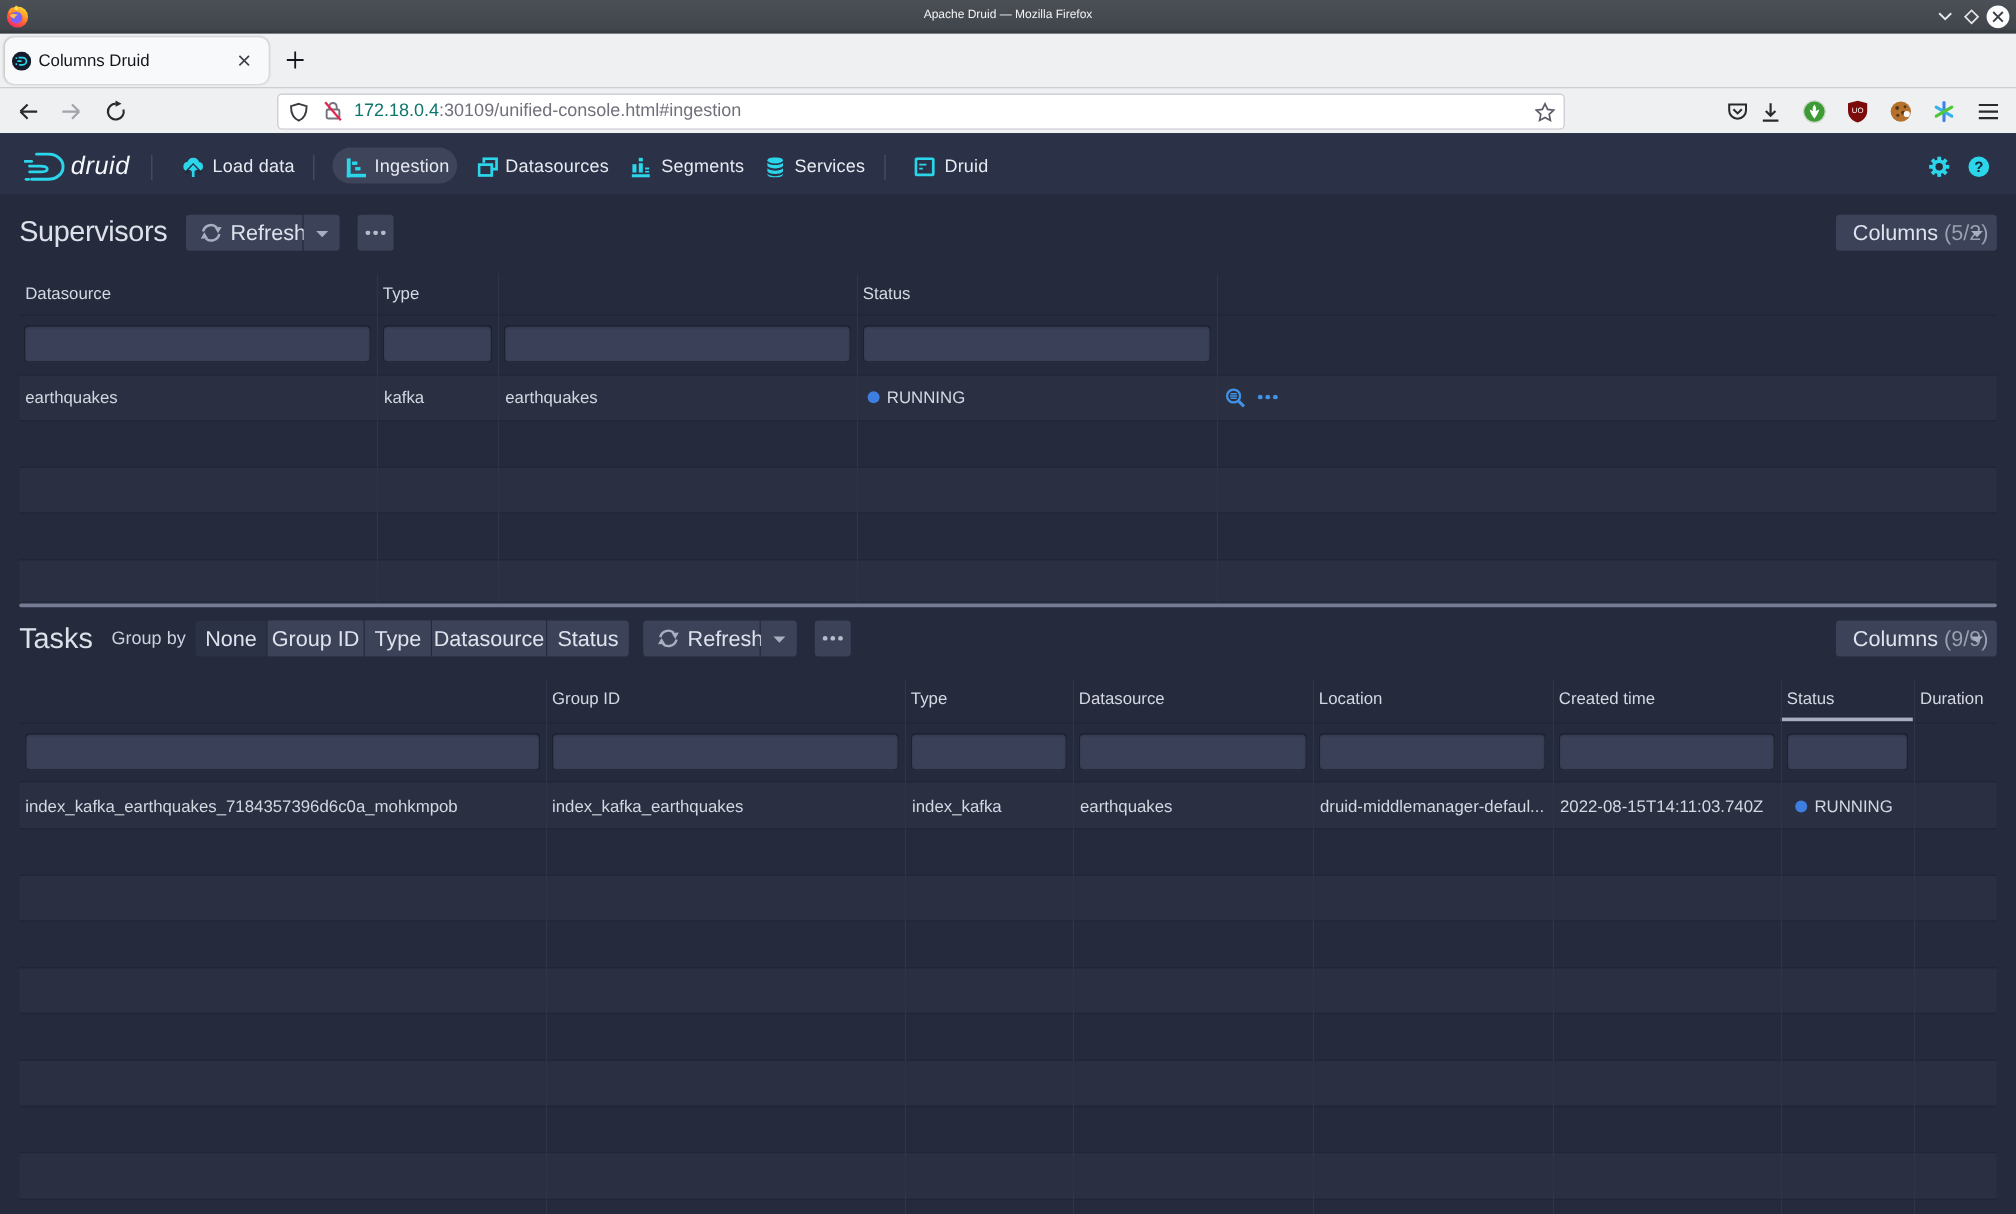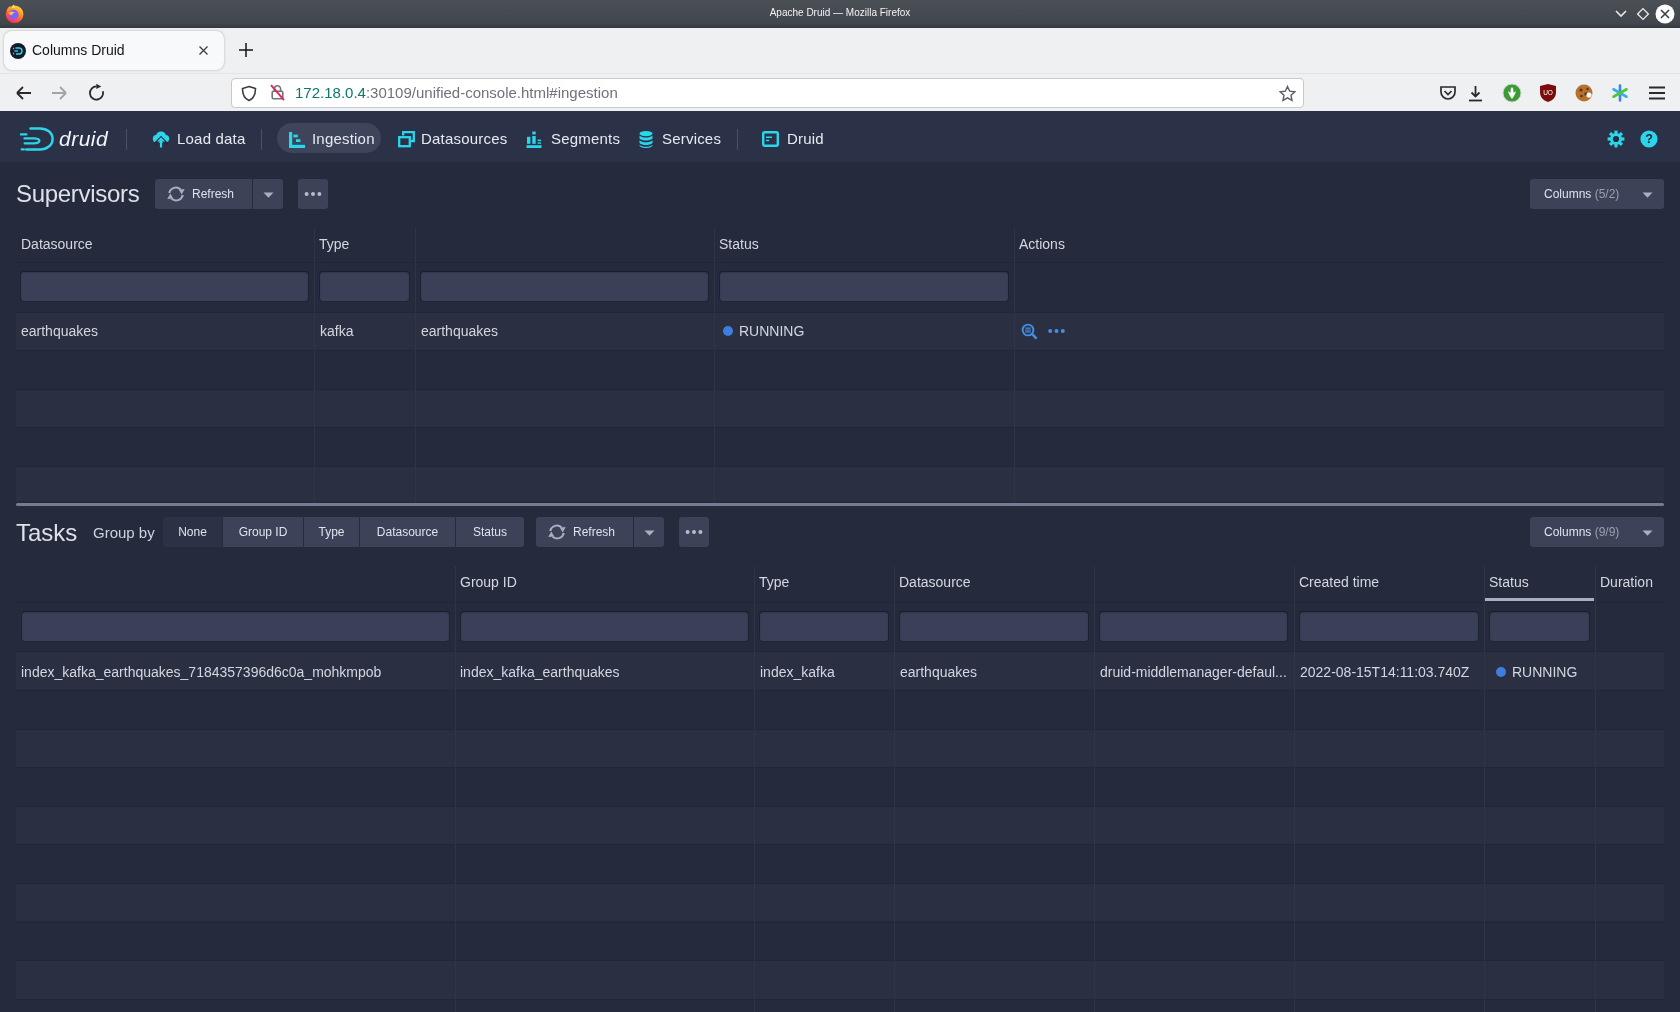--- a/index.html
+++ b/index.html
@@ -34,21 +34,21 @@
 .navdiv { position:absolute; top:18px; height:21px; width:1px; background:#4a506a; }
 #pill { position:absolute; left:277px; top:12px; width:104px; height:30px; border-radius:15px;
   background:#3e4459; }
 #druidword { position:absolute; left:59px; top:16px; font-size:21px; font-style:italic;
   color:#f5f7fb; letter-spacing:0.5px; }
 
 
 #console { position:absolute; left:0; top:162px; width:1680px; height:850px; background:#252a3c; }
 .sectitle { position:absolute; color:#dde1ea; font-size:24px; }
 .btn { position:absolute; background:#3c4257; border-radius:3px; height:30px;
-  color:#dfe3ed; font-size:12px;text-decoration:underline; }
+  color:#dfe3ed; font-size:18px;text-decoration:underline; }
 .btn .lbl { position:absolute; width:100%; text-align:center; top:0; height:30px; line-height:30px; }
 .grpbtn { background:#3c4257; }
 .grpactive { background:#2c3245; }
 .coltext { position:absolute; top:0; height:30px; line-height:30px; width:100%; text-align:center; }
 .coltext .cnt { color:#9aa0b2; }
 
 
 .thead { position:absolute; font-size:14px; color:#d4d8e2; }
 .tcell { position:absolute; white-space:nowrap; overflow:hidden; }
 .filterinput { position:absolute; height:31px; background:#394057; border-radius:4px;
@@ -299,21 +299,20 @@
     </div>
 <div class="btn" style="left:1530px;top:17px;width:134px">
       <div class="coltext" style="text-align:left;padding-left:14px">Columns <span class="cnt">(5/2)</span></div>
       <svg class="abs" style="right:11px;top:13px" width="11" height="6" viewBox="0 0 11 6">
         <path d="M0.5 0.5 L5.5 5.7 L10.5 0.5 Z" fill="#a9afc0"></path>
       </svg>
     </div>
 <div class="thead tcell" style="left:21px;top:66px;width:288px;height:34px;line-height:32px">Datasource</div>
 <div class="thead tcell" style="left:319px;top:66px;width:91px;height:34px;line-height:32px">Type</div>
 <div class="thead tcell" style="left:719px;top:66px;width:290px;height:34px;line-height:32px">Status</div>
-<div class="thead tcell" style="left:1019px;top:66px;width:640px;height:34px;line-height:32px">Actions</div>
 <div class="rowline" style="left:16px;top:100px;width:1648px"></div>
 <div class="filterinput" style="left:20px;top:109px;width:289px"></div>
 <div class="filterinput" style="left:319px;top:109px;width:91px"></div>
 <div class="filterinput" style="left:420px;top:109px;width:289px"></div>
 <div class="filterinput" style="left:719px;top:109px;width:290px"></div>
 <div class="rowlight" style="left:16px;top:150.0px;width:1648px;height:38.4px"></div>
 <div class="rowlight" style="left:16px;top:226.8px;width:1648px;height:38.4px"></div>
 <div class="rowlight" style="left:16px;top:303.6px;width:1648px;height:35.9px"></div>
 <div class="rowline" style="left:16px;top:188.4px;width:1648px"></div>
 <div class="rowline" style="left:16px;top:226.8px;width:1648px"></div>
@@ -386,20 +385,21 @@
     </div>
 <div class="btn" style="left:1530px;top:355px;width:134px">
       <div class="coltext" style="text-align:left;padding-left:14px">Columns <span class="cnt">(9/9)</span></div>
       <svg class="abs" style="right:11px;top:13px" width="11" height="6" viewBox="0 0 11 6">
         <path d="M0.5 0.5 L5.5 5.7 L10.5 0.5 Z" fill="#a9afc0"></path>
       </svg>
     </div>
 <div class="thead tcell" style="left:460px;top:404px;width:289px;height:36px;line-height:33px">Group ID</div>
 <div class="thead tcell" style="left:759px;top:404px;width:130px;height:36px;line-height:33px">Type</div>
 <div class="thead tcell" style="left:899px;top:404px;width:190px;height:36px;line-height:33px">Datasource</div>
+<div class="thead tcell" style="left:1099px;top:404px;width:190px;height:36px;line-height:33px">Location</div>
 <div class="thead tcell" style="left:1299px;top:404px;width:180px;height:36px;line-height:33px">Created time</div>
 <div class="thead tcell" style="left:1489px;top:404px;width:101px;height:36px;line-height:33px">Status</div>
 <div class="thead tcell" style="left:1600px;top:404px;width:59px;height:36px;line-height:33px">Duration</div>
 <div class="rowline" style="left:16px;top:440px;width:1648px"></div>
 <div class="statusline" style="left:1484px;top:436px;width:110px"></div>
 <div class="filterinput" style="left:21px;top:449px;width:429px"></div>
 <div class="filterinput" style="left:460px;top:449px;width:289px"></div>
 <div class="filterinput" style="left:759px;top:449px;width:130px"></div>
 <div class="filterinput" style="left:899px;top:449px;width:190px"></div>
 <div class="filterinput" style="left:1099px;top:449px;width:189px"></div>

